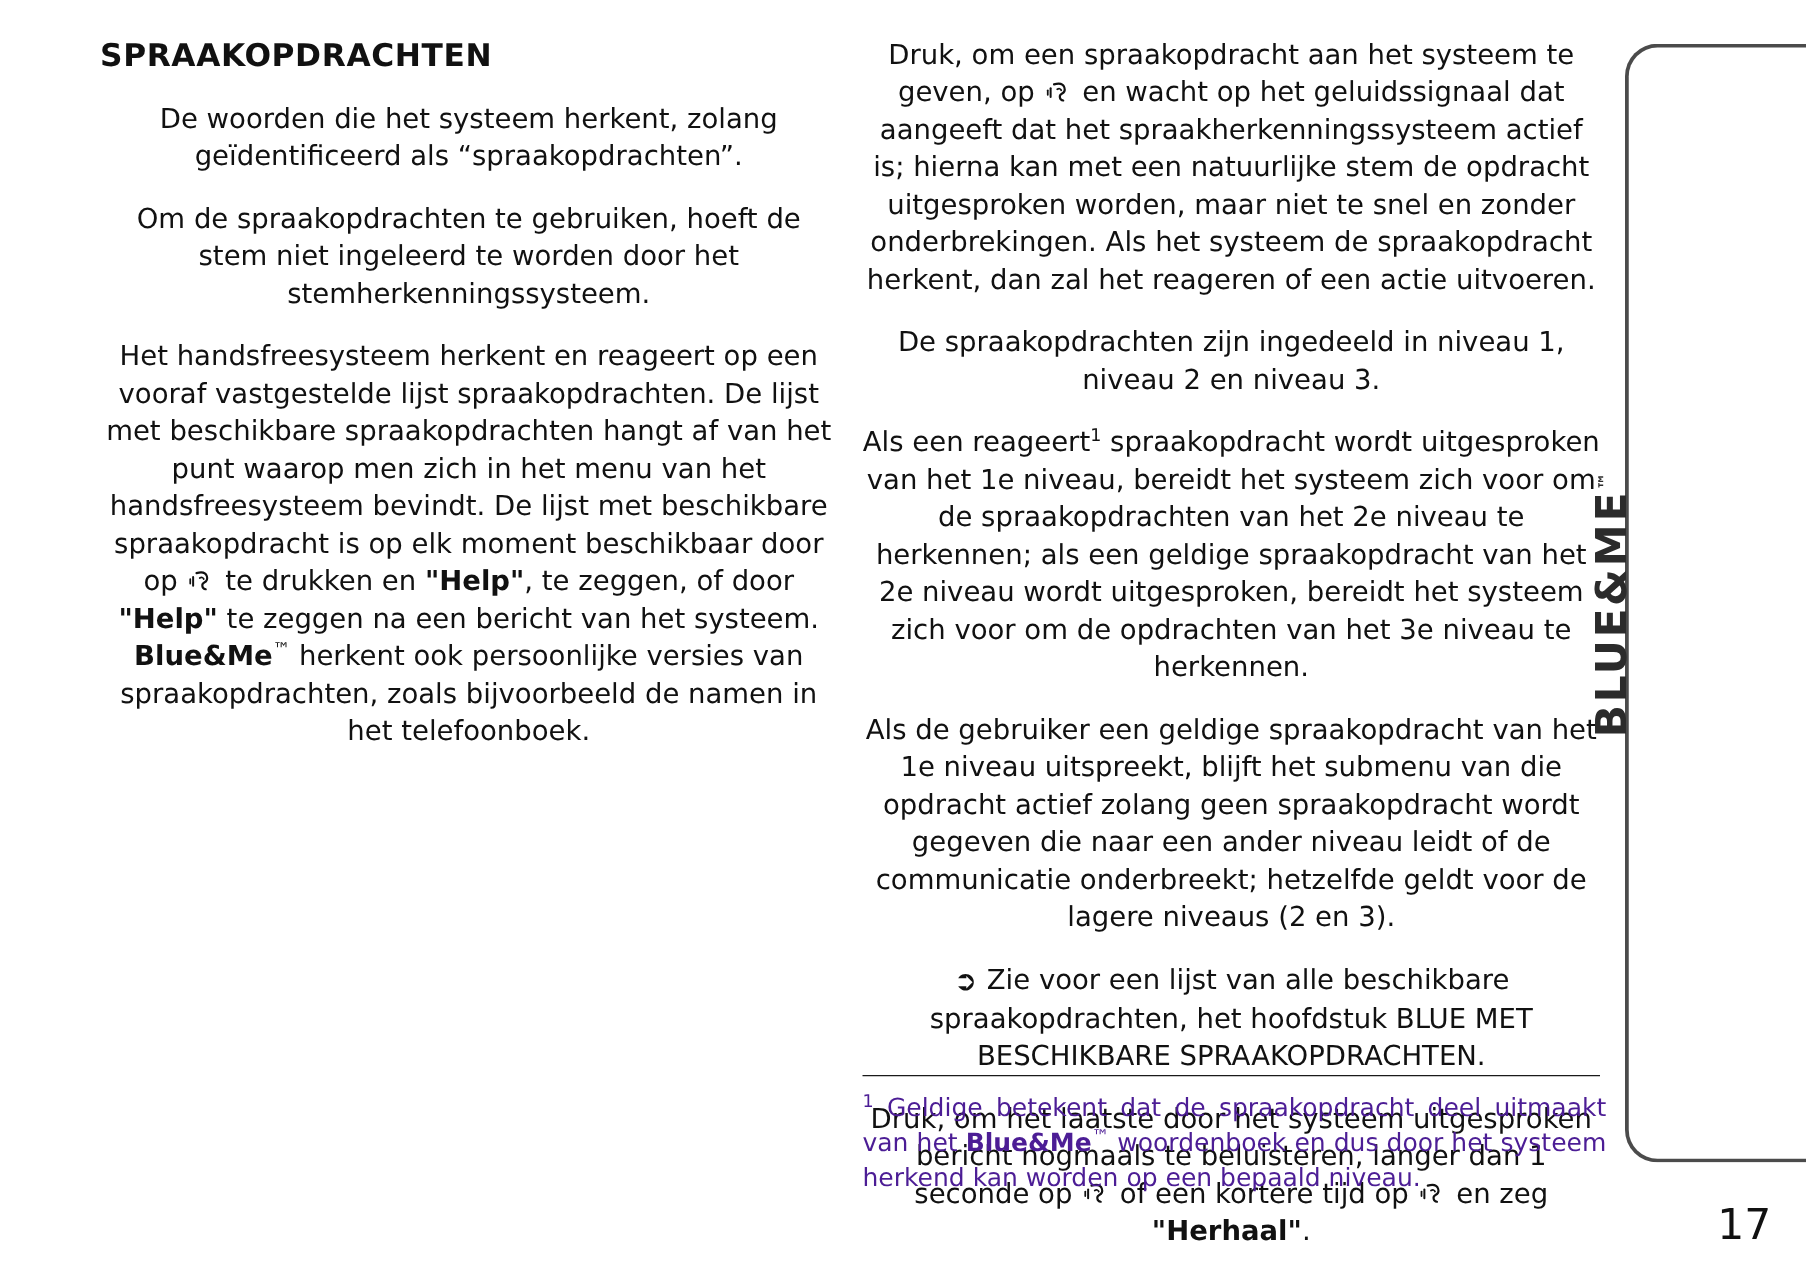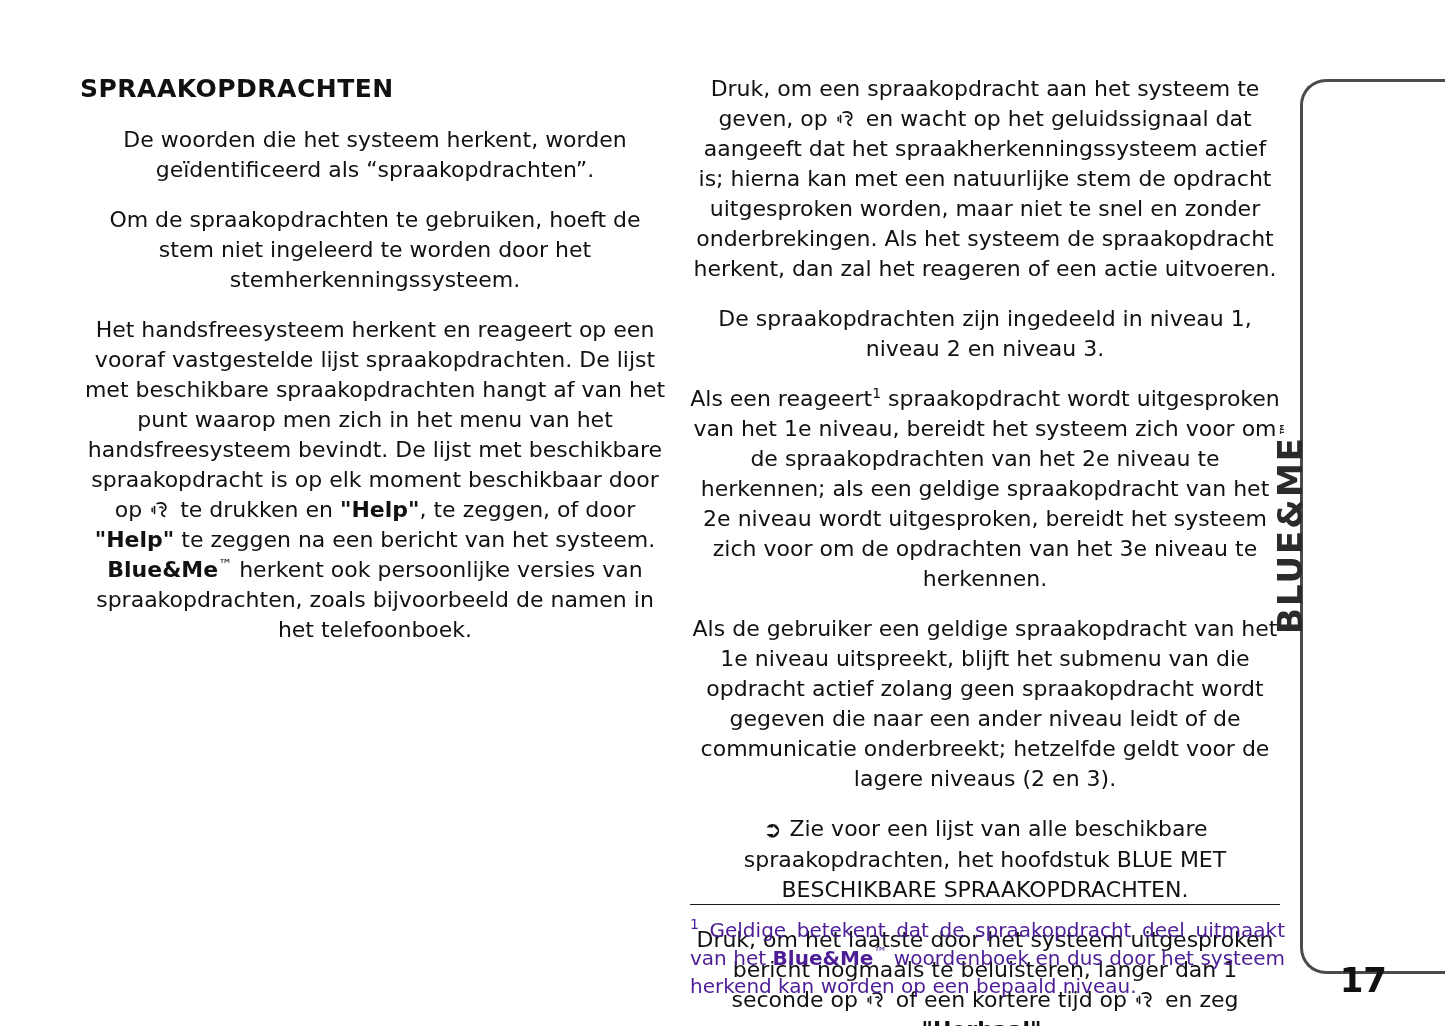--- a/index.html
+++ b/index.html
@@ -13,21 +13,20 @@
     height: 1026px;
     position: relative;
     font-family: "DejaVu Sans", sans-serif;
     color: #1a1a1a;
     overflow: hidden;
   }
 
   .page {
     position: absolute;
     inset: 0;
-    margin-top: 44px;
   }
 
   
   .col {
     position: absolute;
     top: 30px;
   }
   .col-left {
     left: 80px;
     width: 590px;
@@ -125,38 +124,38 @@
     font-family: "DejaVu Sans", sans-serif;
   }
   .thumb-label .tm {
     font-size: 14px;
     vertical-align: super;
   }
 
   
   .page-number {
     position: absolute;
-    right: 58px;
+    right: 28px;
     bottom: 26px;
     font-size: 34px;
-    font-weight: bold;
+    font-weight: normal;
     color: #111;
   }
 </style>
 </head>
 <body>
 
 <div class="page">
 
   <div class="col col-left">
 
     <h1 class="section-title">SPRAAKOPDRACHTEN</h1>
 
 
-    <p class="para">De woorden die het systeem herkent, worden geïdentificeerd als “spraakopdrachten”.</p>
+    <p class="para">De woorden die het systeem herkent, zolang geïdentificeerd als “spraakopdrachten”.</p>
 
     <p class="para">Om de spraakopdrachten te gebruiken, hoeft de stem niet ingeleerd te worden door het stemherkenningssysteem.</p>
 
     <p class="para">
       <span>Het handsfreesysteem herkent en reageert op een vooraf vastgestelde lijst spraakopdrachten. De lijst met beschikbare spraakopdrachten hangt af van het punt waarop men zich in het menu van het handsfreesysteem bevindt. De lijst met beschikbare spraakopdracht is op elk moment beschikbaar door op </span><span class="voice-glyph"><svg viewBox="0 0 22 22" width="22" height="22">
             <path d="M4.5 7.5 L4.5 14.5" stroke="#111" stroke-width="1.6" fill="none" stroke-linecap="round"></path>
             <path d="M2.2 9.2 L2.2 12.8" stroke="#111" stroke-width="1.4" fill="none" stroke-linecap="round"></path>
             <path d="M7.2 4.5 Q14 2.5 15.5 7 Q16.6 10.4 13.4 12 Q11.5 13 11.9 15 Q12.2 17 14.6 17.4" stroke="#111" stroke-width="1.7" fill="none" stroke-linecap="round"></path>
             <path d="M9.8 8.4 Q12 7.2 13 9.2" stroke="#111" stroke-width="1.4" fill="none" stroke-linecap="round"></path>
           </svg></span><span> te drukken en </span><span class="bold">"Help"</span><span>, te zeggen, of door </span><span class="bold">"Help"</span><span> te zeggen na een bericht van het systeem. </span><span class="bold">Blue&amp;Me</span><sup class="fn">™</sup><span> herkent ook persoonlijke versies van spraakopdrachten, zoals bijvoorbeeld de namen in het telefoonboek.</span>

